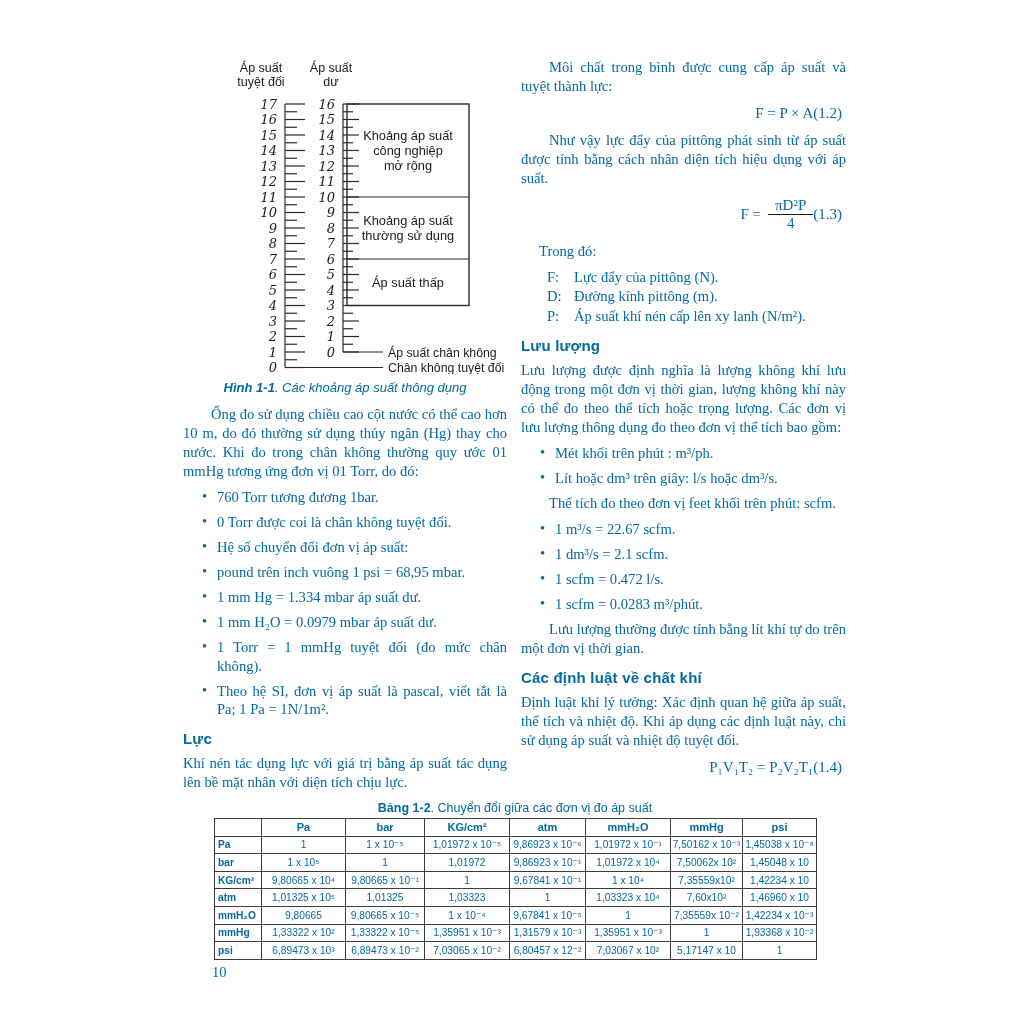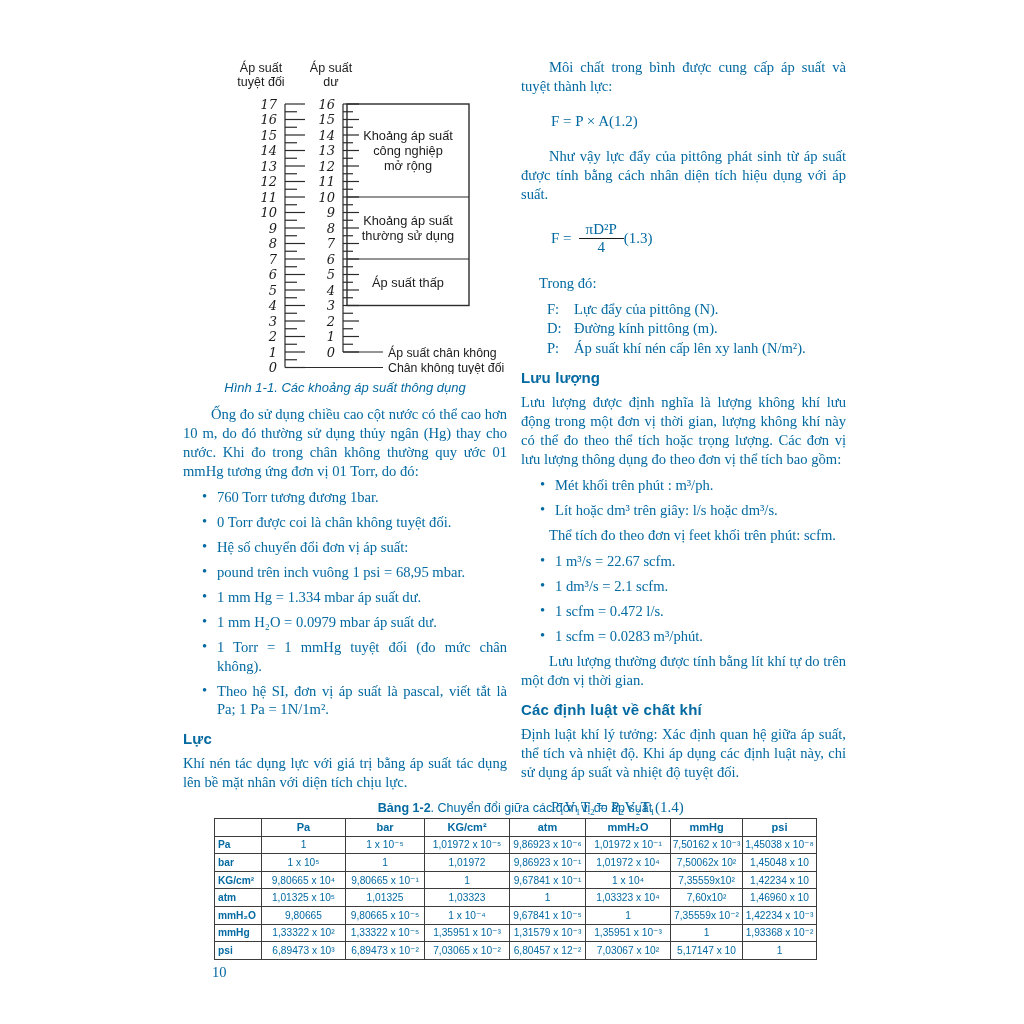--- a/index.html
+++ b/index.html
@@ -14,32 +14,32 @@
   .fig svg{display:block;}
   .st{stroke:#2b2b2b;stroke-width:1.2;fill:none;}
   .box{stroke:#2b2b2b;stroke-width:1.4;fill:none;}
   .fig text{fill:#1b1b1b;}
   .fig-title{font-family:"Liberation Sans","DejaVu Sans",sans-serif;font-size:12.5px;}
   .fig-num{font-family:"DejaVu Serif",serif;font-style:italic;font-size:13px;}
   .fig-box-label{font-family:"Liberation Sans","DejaVu Sans",sans-serif;font-size:12.8px;}
   .fig-side-label{font-family:"Liberation Sans","DejaVu Sans",sans-serif;font-size:12.3px;}
   .fig-cap{text-align:center;font-family:"Liberation Sans","DejaVu Sans",sans-serif;
            font-style:italic;font-size:13px;margin:4px 0 10px;}
-  .fig-cap b{font-weight:400;}
+  .fig-cap b{font-weight:700;}
 
   
   .body-p{font-size:14.6px;line-height:19px;text-align:justify;text-indent:28px;margin:0 0 7px;}
   .no-indent{text-indent:0;}
   .bullets{list-style:none;margin:3px 0 2px;padding:0 0 0 34px;}
   .bullets li{position:relative;font-size:14.6px;line-height:18.5px;margin-bottom:6.5px;text-align:justify;}
   .bullets li::before{content:"\2022";position:absolute;left:-15px;top:-1px;}
   .sec-h{font-family:"Liberation Sans","DejaVu Sans",sans-serif;font-weight:700;
          font-size:15px;margin:11px 0 7px;letter-spacing:.2px;}
-  .eq{display:flex;justify-content:flex-start;align-items:center;
-      padding:0 4px 0 30px;margin:17px 0;font-size:15px;}
+  .eq{display:flex;justify-content:flex-end;align-items:center;
+      padding:0 4px 0 30px;margin:9px 0;font-size:15px;}
   .eq .lhs{display:inline-flex;align-items:center;gap:7px;}
   .frac{display:inline-flex;flex-direction:column;align-items:center;line-height:1.15;}
   .frac .num{padding:0 7px;}
   .frac .den{border-top:1.3px solid #1b1b1b;align-self:stretch;text-align:center;}
   .defs{padding-left:26px;margin:3px 0 2px;}
   .def-row{display:flex;font-size:14.6px;line-height:18.8px;margin-bottom:1px;}
   .def-sym{flex:0 0 27px;}
 
   
   .table-wrap{position:absolute;left:214px;top:801px;width:602px;}

